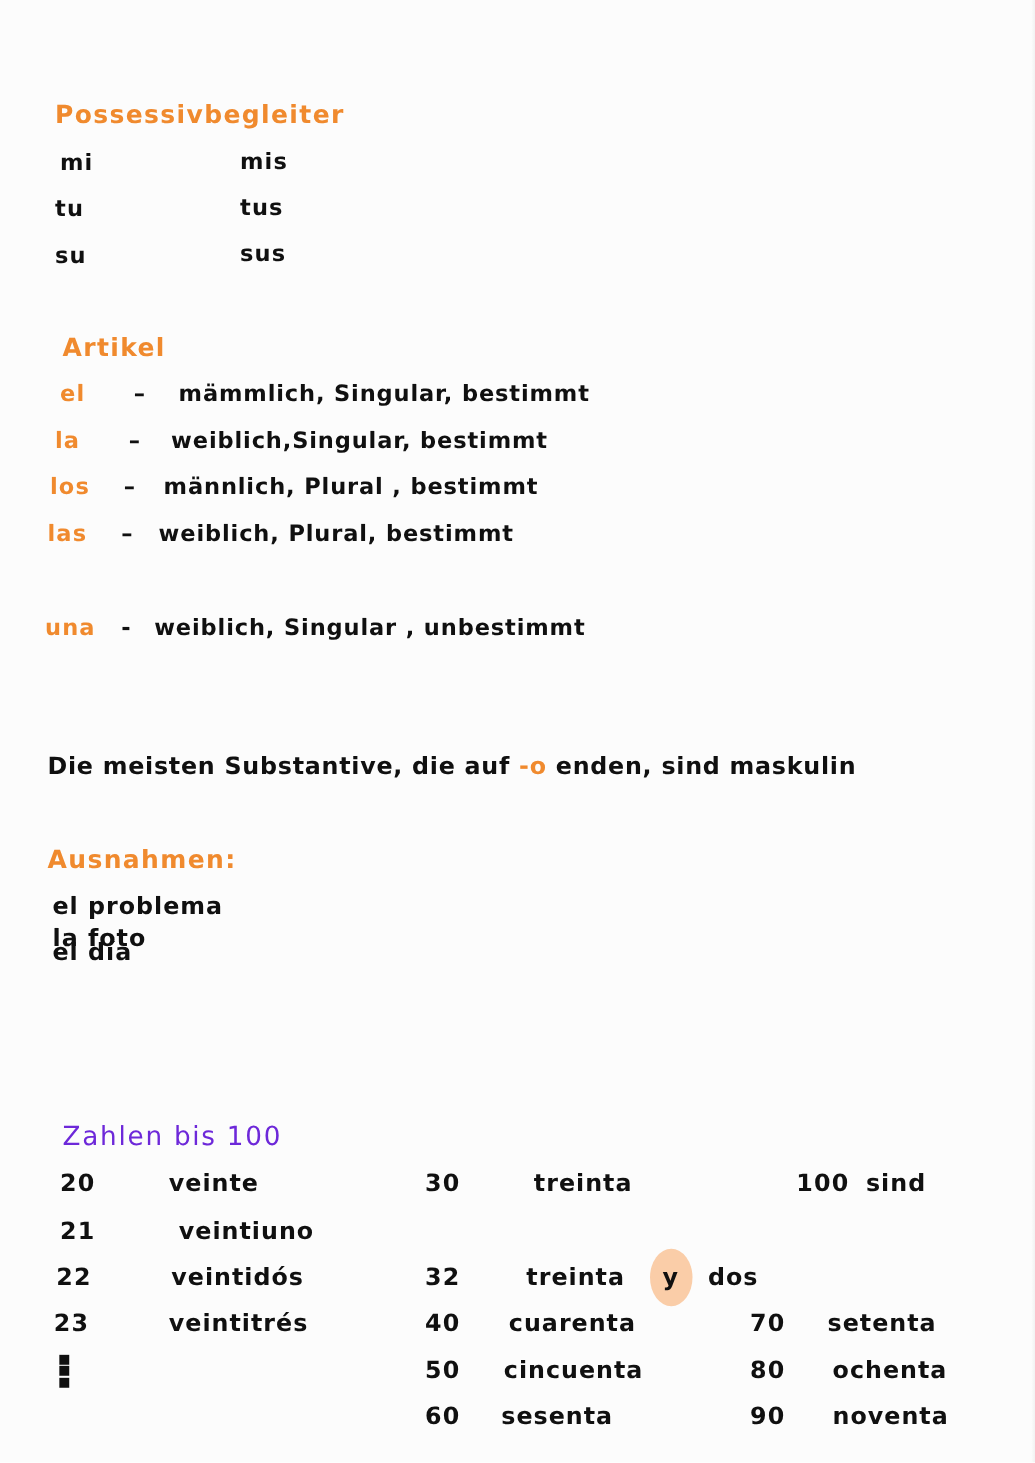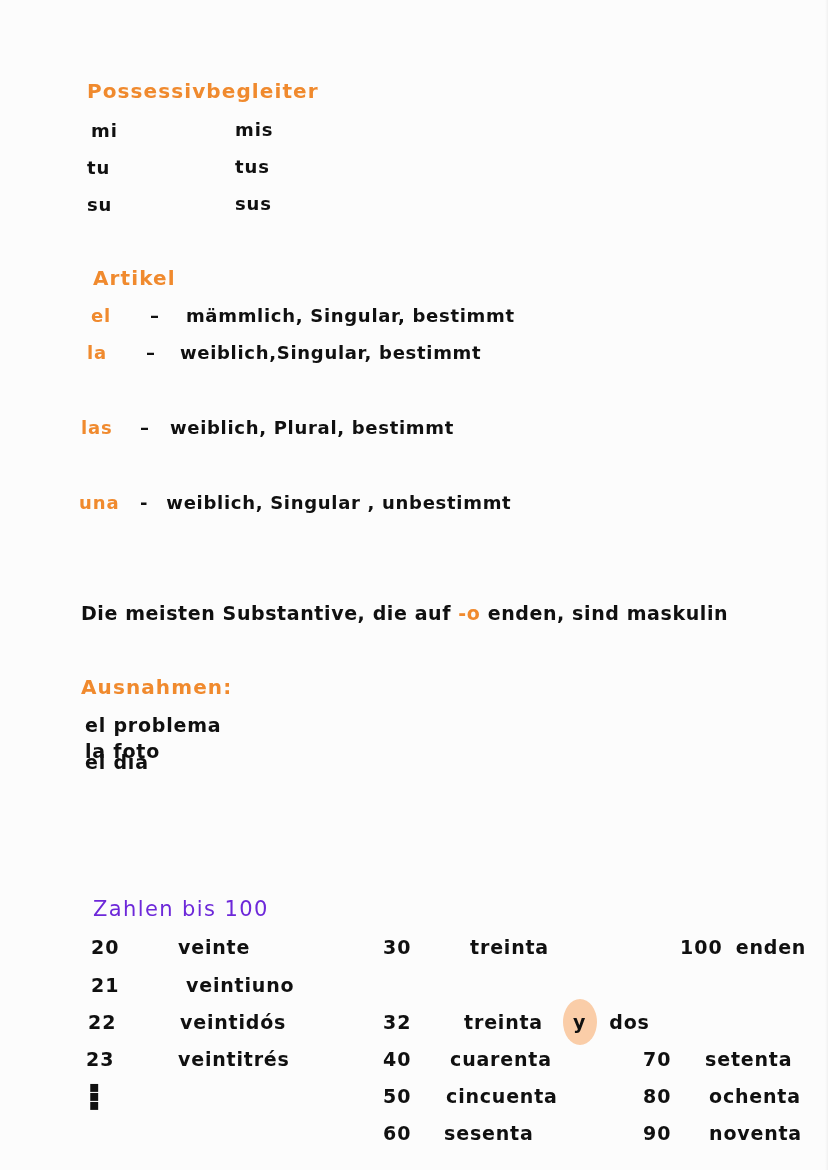--- a/index.html
+++ b/index.html
@@ -30,21 +30,21 @@
 
   
   .hand {
     font-family: "DejaVu Sans", sans-serif;
     font-weight: 700;
     letter-spacing: 0.7px;
     color: #101010;
     -webkit-font-smoothing: antialiased;
   }
 
-  .abs { position: absolute; white-space: nowrap; margin-left: 43px; }
+  .abs { position: absolute; white-space: nowrap; }
 
   
   .heading {
     font-size: 20px;
     font-weight: 700;
     letter-spacing: 1.1px;
     color: #f08a2e;
   }
   .heading-dark {
     font-size: 21px;
@@ -148,20 +148,25 @@
     <span class="hand art-dash">–</span>
     <span class="hand art-desc" style="padding-left:15px;">mämmlich, Singular, bestimmt</span>
   </div>
 
   <div class="abs" style="left:44px; top:342px;">
     <span class="hand art-key" style="width:48px;">la</span>
     <span class="hand art-dash">–</span>
     <span class="hand art-desc" style="padding-left:13px;">weiblich,Singular, bestimmt</span>
   </div>
 
+  <div class="abs" style="left:40px; top:379px;">
+    <span class="hand art-key" style="width:48px;">los</span>
+    <span class="hand art-dash">–</span>
+    <span class="hand art-desc" style="padding-left:11px;">männlich, Plural , bestimmt</span>
+  </div>
 
   <div class="abs" style="left:38px; top:417px;">
     <span class="hand art-key" style="width:48px;">las</span>
     <span class="hand art-dash">–</span>
     <span class="hand art-desc" style="padding-left:9px;">weiblich, Plural, bestimmt</span>
   </div>
 
 
   <div class="abs" style="left:36px; top:492px;">
     <span class="hand art-key" style="width:50px;">una</span>
@@ -226,21 +231,21 @@
     <span class="hand num-num" style="width:48px;">50</span>
     <span class="hand num-word" style="padding-left:10px;">cincuenta</span>
   </div>
   <div class="abs" style="left:340px; top:1122px;">
     <span class="hand num-num" style="width:48px;">60</span>
     <span class="hand num-word" style="padding-left:8px;">sesenta</span>
   </div>
 
   <div class="abs" style="left:637px; top:936px;">
     <span class="hand num-num">100</span>
-    <span class="hand num-word" style="padding-left:8px;">enden</span>
+    <span class="hand num-word" style="padding-left:8px;">sind</span>
   </div>
 
   <div class="abs" style="left:600px; top:1048px;">
     <span class="hand num-num" style="width:48px;">70</span>
     <span class="hand num-word" style="padding-left:9px;">setenta</span>
   </div>
   <div class="abs" style="left:600px; top:1085px;">
     <span class="hand num-num" style="width:48px;">80</span>
     <span class="hand num-word" style="padding-left:13px;">ochenta</span>
   </div>

